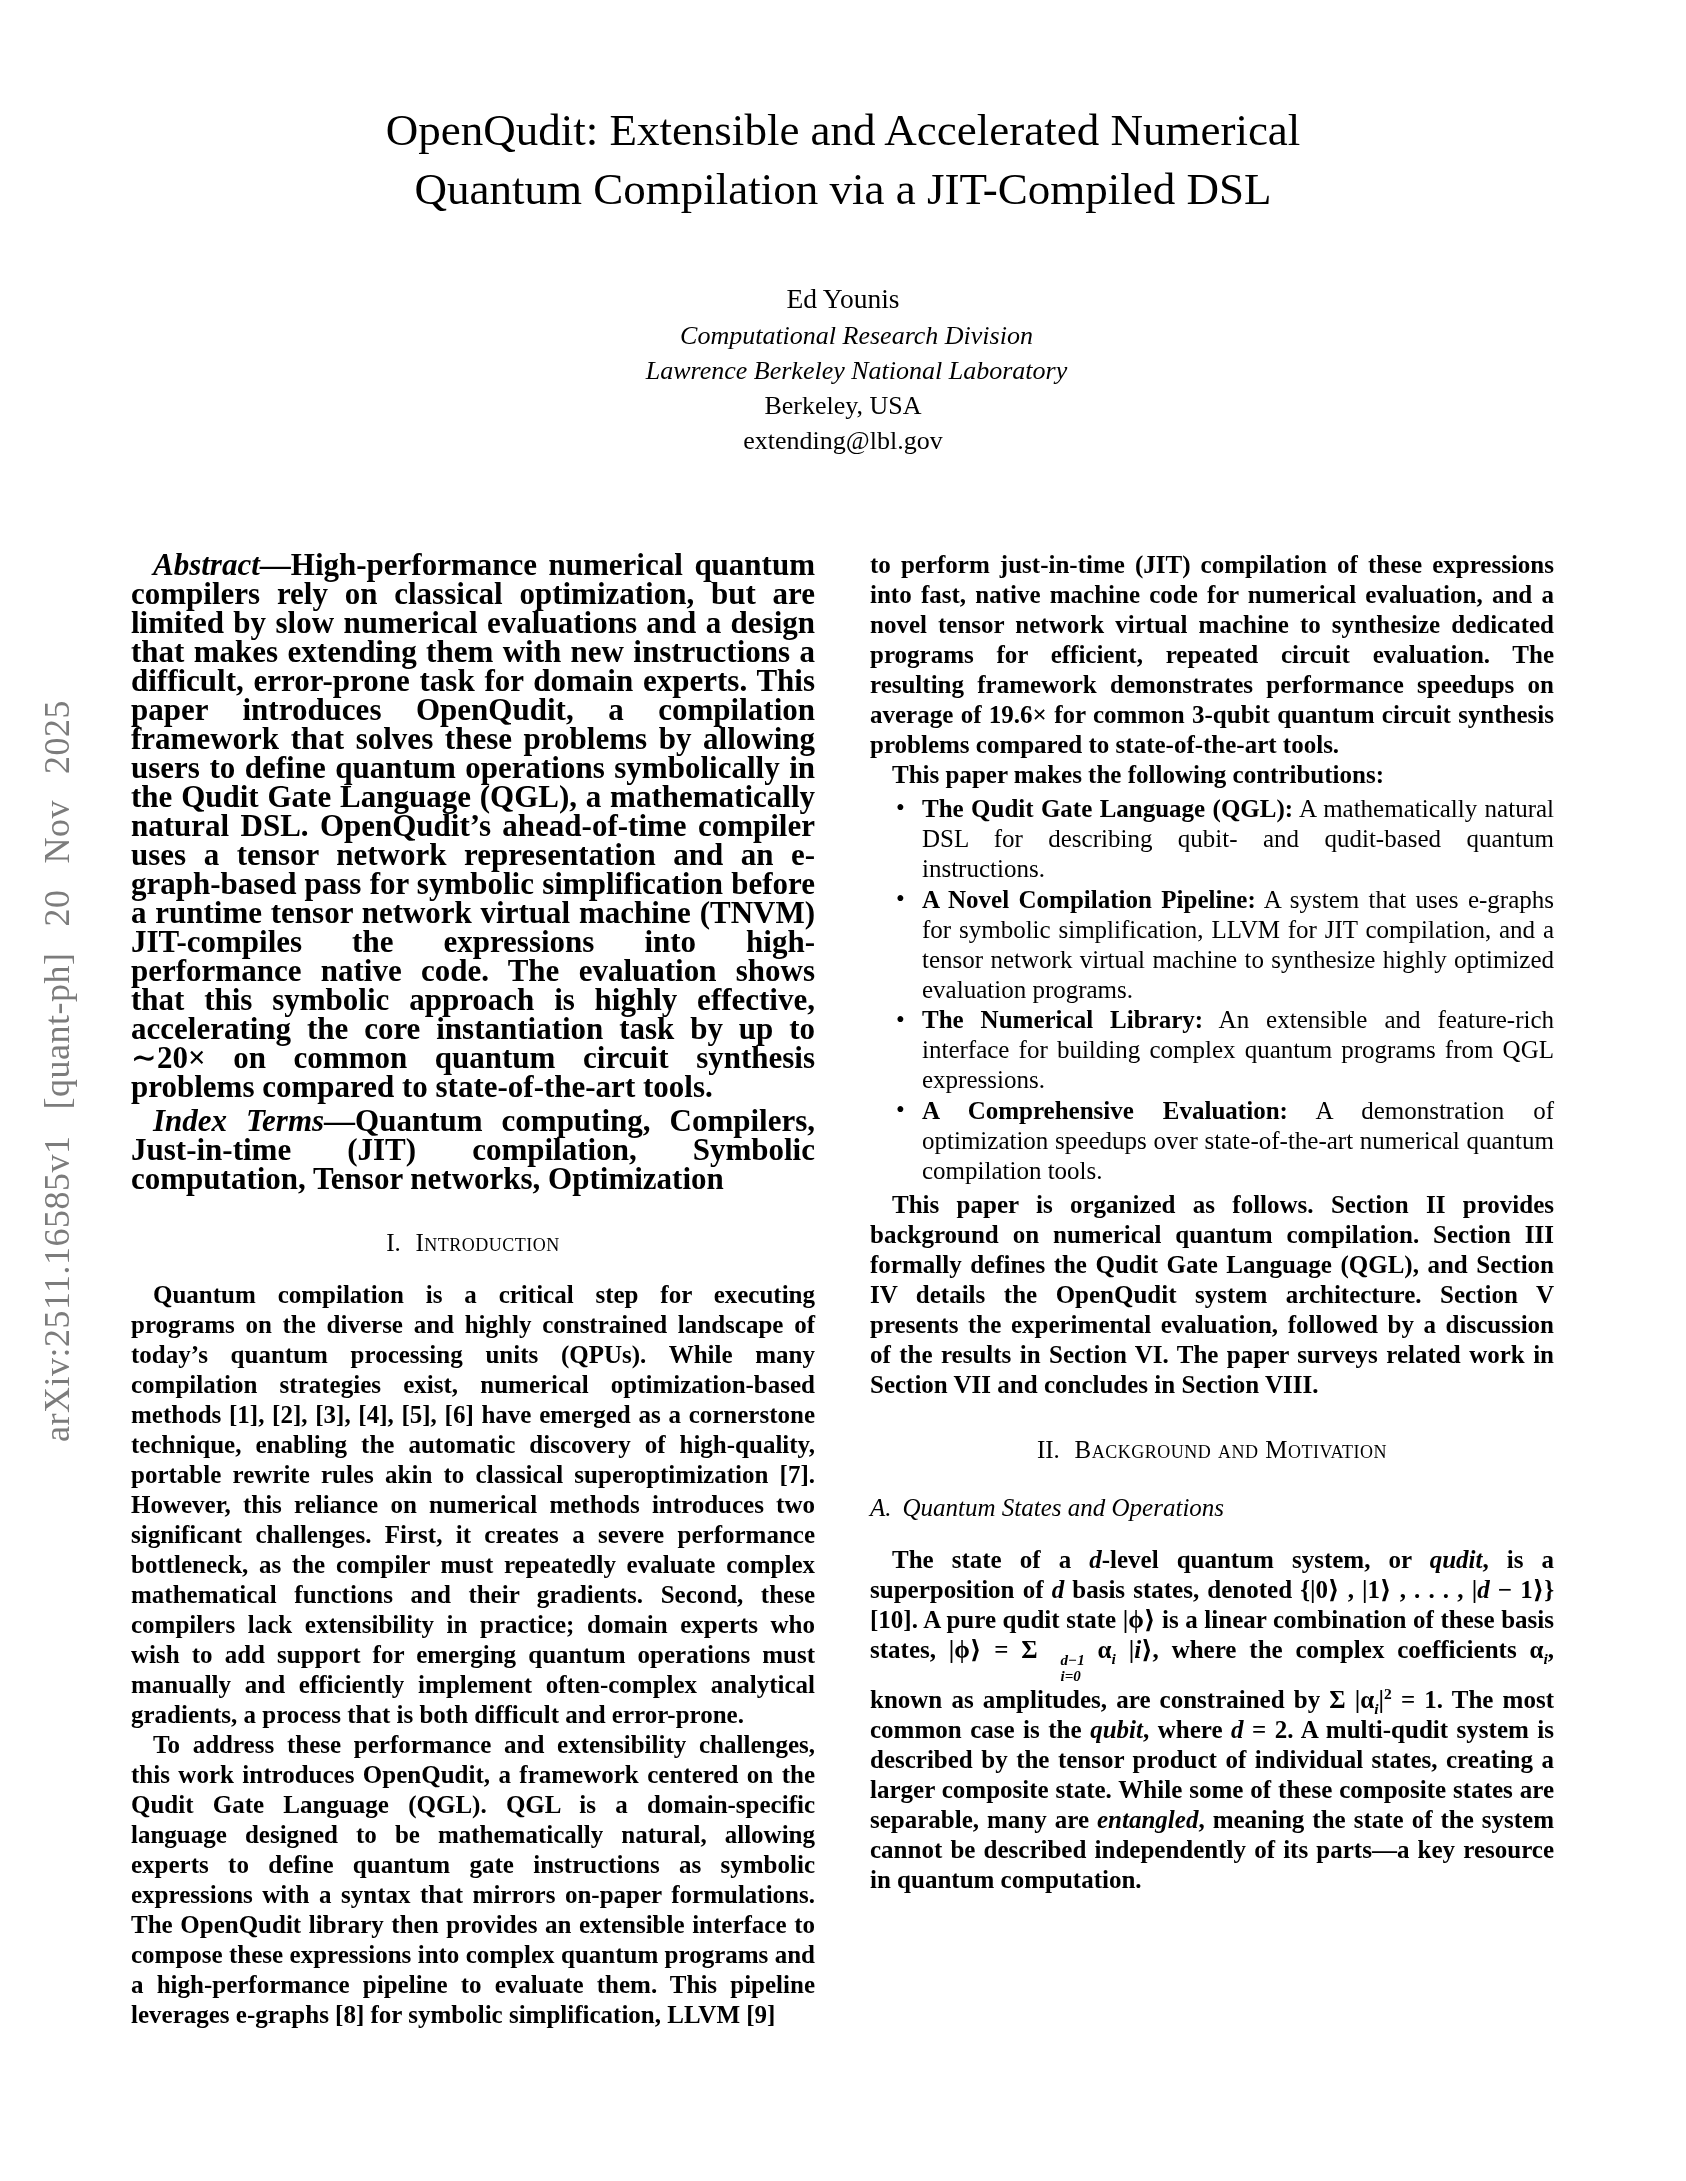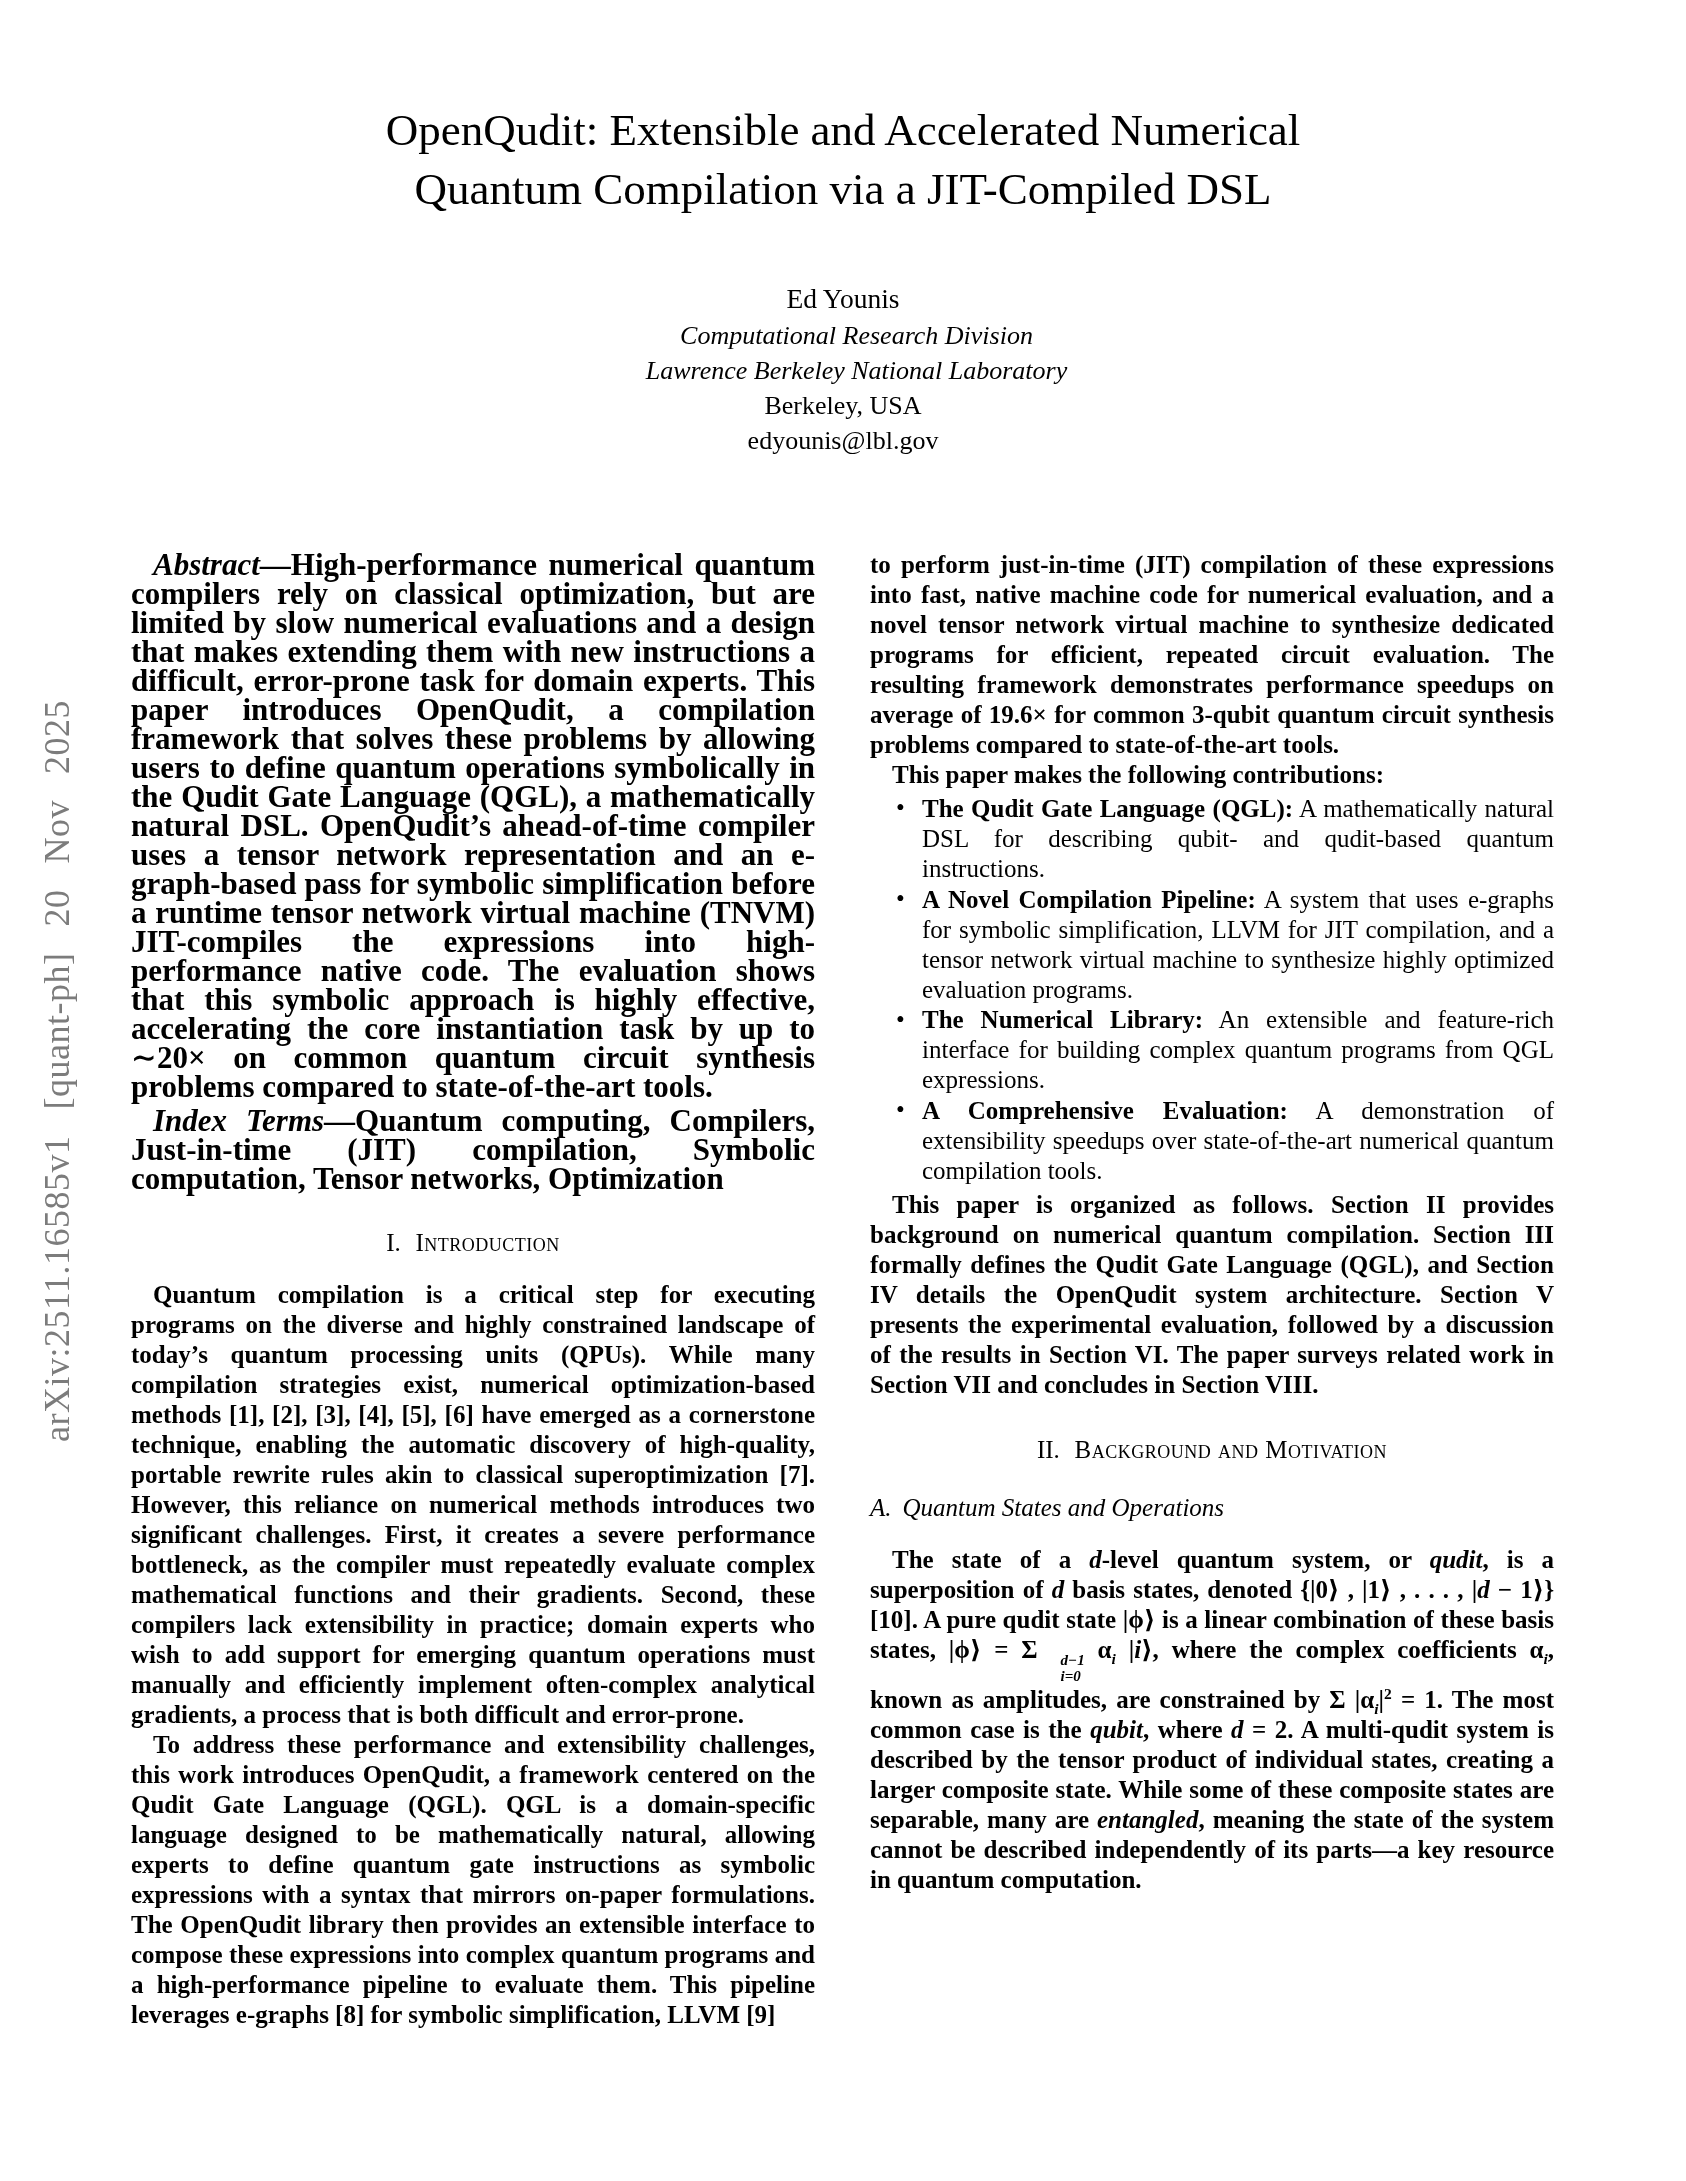--- a/index.html
+++ b/index.html
@@ -129,21 +129,21 @@
   <h1 class="paper-title">
     <span>OpenQudit: Extensible and Accelerated Numerical</span>
     <span>Quantum Compilation via a JIT-Compiled DSL</span>
   </h1>
 
   <div class="author-block">
     <div class="author-name">Ed Younis</div>
     <div class="author-it">Computational Research Division</div>
     <div class="author-it">Lawrence Berkeley National Laboratory</div>
     <div>Berkeley, USA</div>
-    <div>edyounis@lbl.gov</div>
+    <div>extending@lbl.gov</div>
   </div>
 
   <div class="columns">
 
     <div class="col">
       <p class="abstract-par"><span class="it">Abstract</span><span>—High-performance numerical quantum compilers rely on classical optimization, but are limited by slow numerical evaluations and a design that makes extending them with new instructions a difficult, error-prone task for domain experts. This paper introduces OpenQudit, a compilation framework that solves these problems by allowing users to define quantum operations symbolically in the Qudit Gate Language (QGL), a mathematically natural DSL. OpenQudit’s ahead-of-time compiler uses a tensor network representation and an e-graph-based pass for symbolic simplification before a runtime tensor network virtual machine (TNVM) JIT-compiles the expressions into high-performance native code. The evaluation shows that this symbolic approach is highly effective, accelerating the core instantiation task by up to ∼20× on common quantum circuit synthesis problems compared to state-of-the-art tools.</span></p>
       <p class="index-par"><span class="it">Index Terms</span><span>—Quantum computing, Compilers, Just-in-time (JIT) compilation, Symbolic computation, Tensor networks, Optimization</span></p>
 
       <h2 class="section-heading">
         <span class="num">I.</span><span class="sc">Introduction</span>
@@ -161,21 +161,21 @@
         <li>
           <span class="bullet-marker">•</span><span class="bf">The Qudit Gate Language (QGL):</span><span> A mathematically natural DSL for describing qubit- and qudit-based quantum instructions.</span>
         </li>
         <li>
           <span class="bullet-marker">•</span><span class="bf">A Novel Compilation Pipeline:</span><span> A system that uses e-graphs for symbolic simplification, LLVM for JIT compilation, and a tensor network virtual machine to synthesize highly optimized evaluation programs.</span>
         </li>
         <li>
           <span class="bullet-marker">•</span><span class="bf">The Numerical Library:</span><span> An extensible and feature-rich interface for building complex quantum programs from QGL expressions.</span>
         </li>
         <li>
-          <span class="bullet-marker">•</span><span class="bf">A Comprehensive Evaluation:</span><span> A demonstration of extensibility speedups over state-of-the-art numerical quantum compilation tools.</span>
+          <span class="bullet-marker">•</span><span class="bf">A Comprehensive Evaluation:</span><span> A demonstration of optimization speedups over state-of-the-art numerical quantum compilation tools.</span>
         </li>
       </ul>
 
       <p class="body-par">This paper is organized as follows. Section II provides background on numerical quantum compilation. Section III formally defines the Qudit Gate Language (QGL), and Section IV details the OpenQudit system architecture. Section V presents the experimental evaluation, followed by a discussion of the results in Section VI. The paper surveys related work in Section VII and concludes in Section VIII.</p>
 
       <h2 class="section-heading">
         <span class="num">II.</span><span class="sc">Background and Motivation</span>
       </h2>
 
       <h3 class="subsection-heading">

